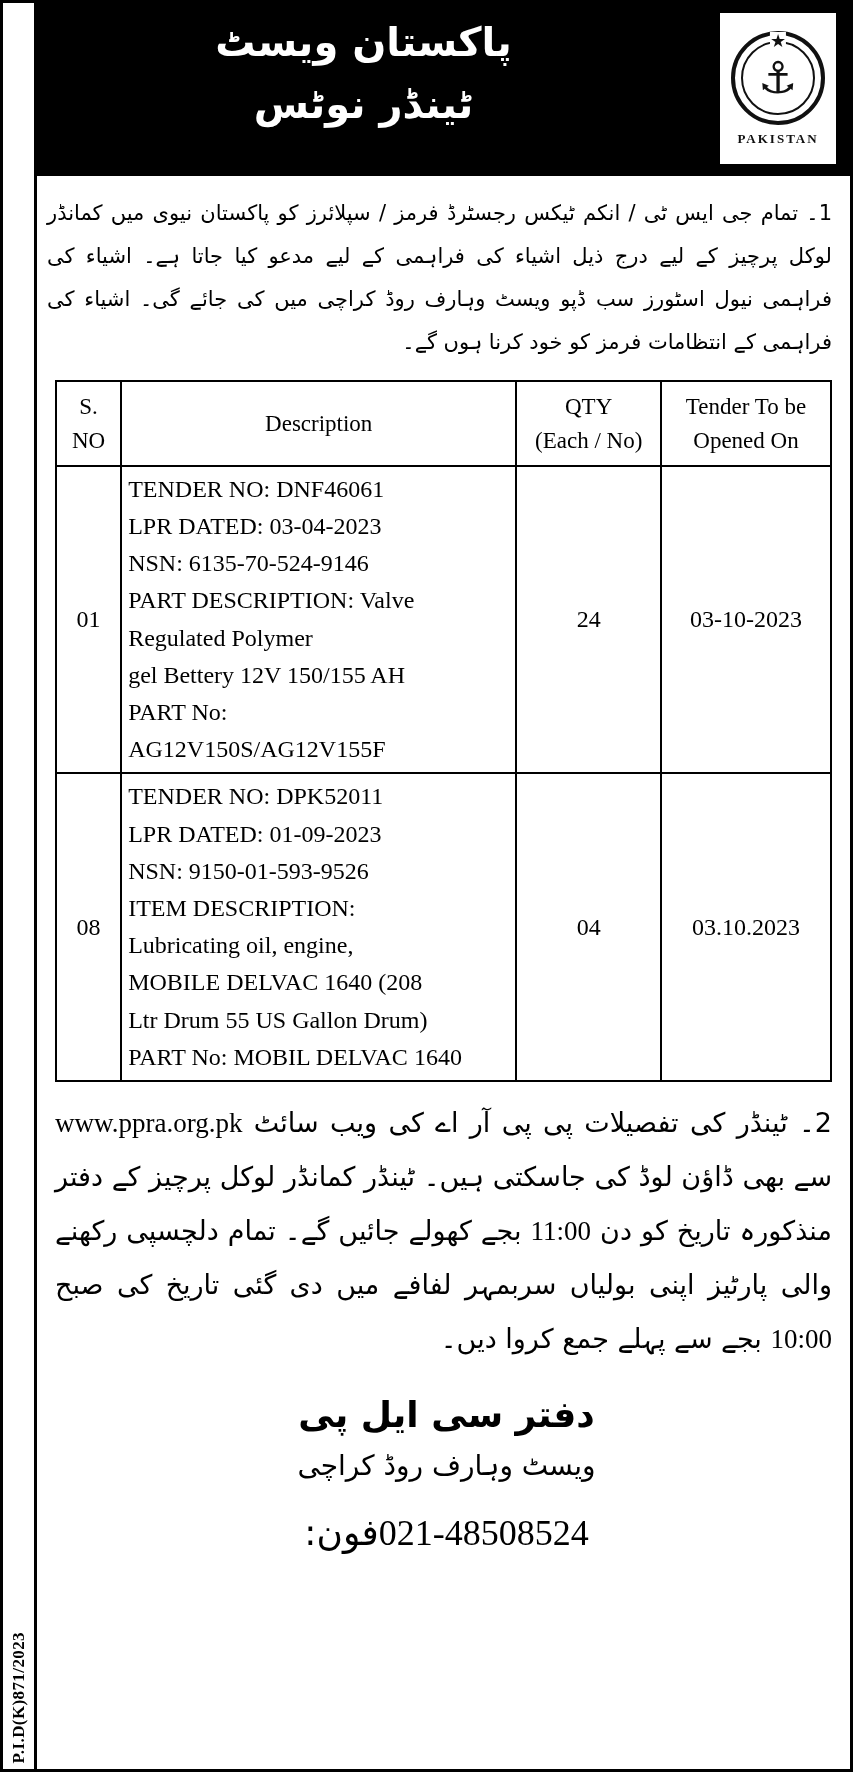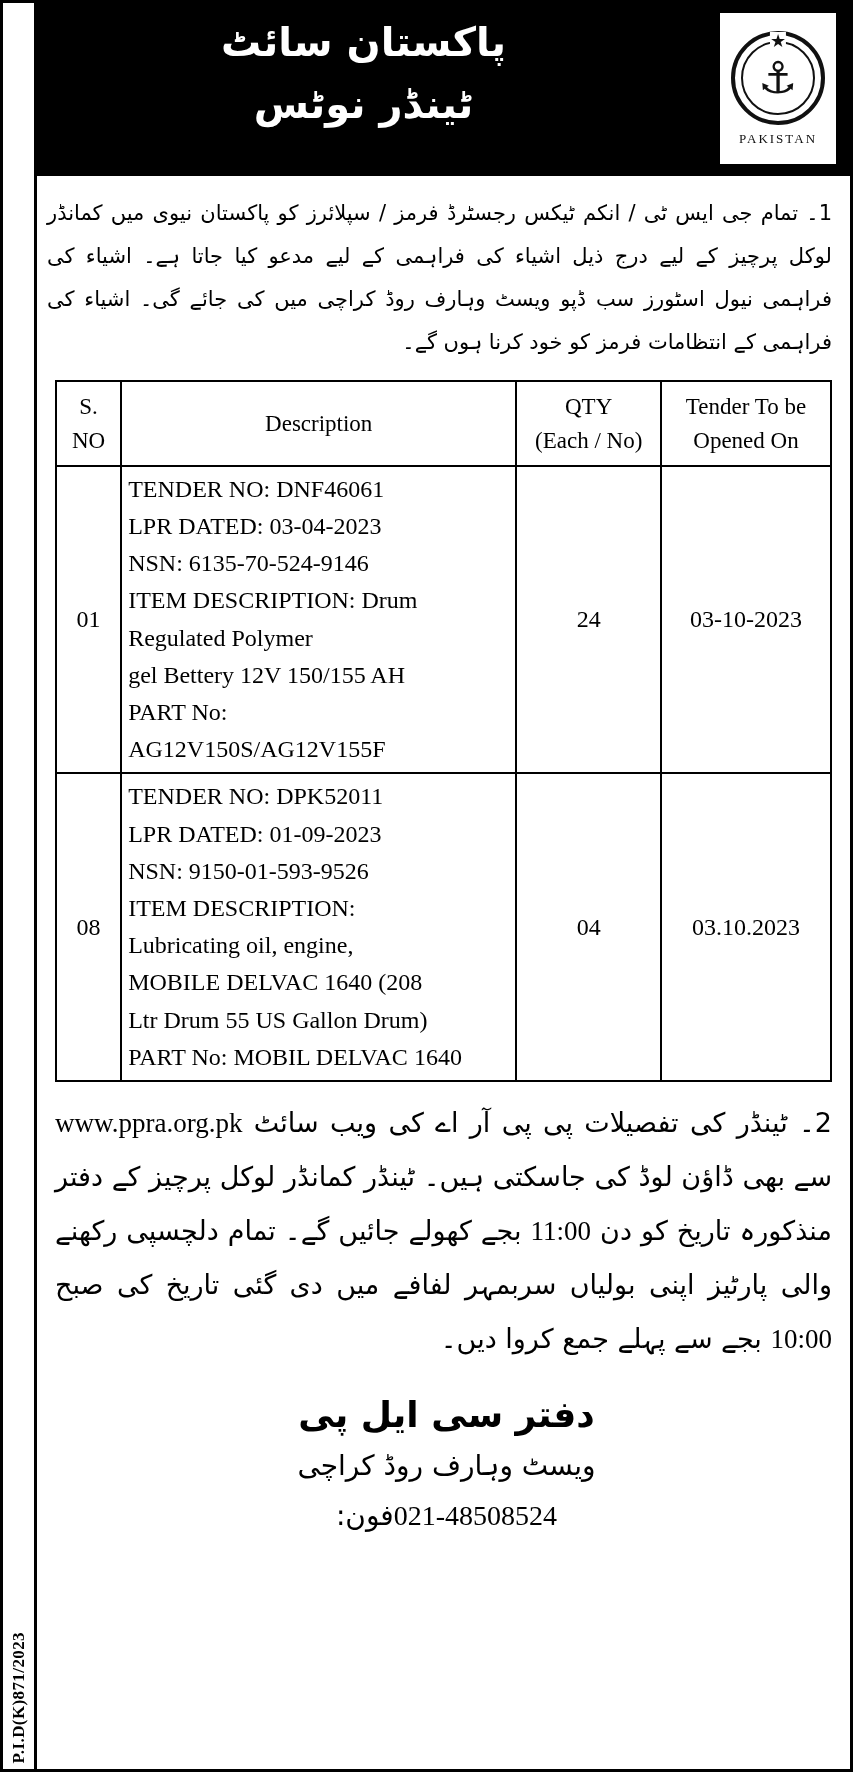--- a/index.html
+++ b/index.html
@@ -135,21 +135,21 @@
     font-size: 18px;
     color: #111;
     background: #fff;
     line-height: 1;
     z-index: 3;
     font-family: "DejaVu Sans", sans-serif;
   }
   .crest-label {
     margin-top: 6px;
     font-size: 13px;
-    font-weight: normal;
+    font-weight: bold;
     letter-spacing: 2px;
     color: #111;
     font-family: "Liberation Serif", serif;
   }
   
   .intro {
     direction: rtl;
     font-family: "DejaVu Sans", "Liberation Sans", sans-serif;
     font-size: 21px;
     line-height: 2.05;
@@ -225,23 +225,23 @@
     font-weight: bold;
     line-height: 1.6;
     letter-spacing: 1px;
   }
   .footer-addr1,
   .footer-addr2 {
     font-size: 28px;
     line-height: 1.65;
   }
   .footer-phone {
-    font-size: 28px;
+    font-size: 36px;
     line-height: 1.7;
-    margin-top: 2px;
+    margin-top: 12px;
   }
   .footer-phone .num {
     direction: ltr;
     unicode-bidi: embed;
     display: inline-block;
     font-family: "Liberation Serif", serif;
   }
 </style>
 </head>
 <body>
@@ -249,21 +249,21 @@
 <div class="page">
 
   <div class="pid-strip">
     <span class="pid-text">P.I.D(K)871/2023</span>
   </div>
 
   <div class="content">
 
     <div class="header">
       <div class="header-titles">
-        <div class="urdu-title title-main">پاکستان سائٹ</div>
+        <div class="urdu-title title-main">پاکستان ویسٹ</div>
         <div class="urdu-title title-sub">ٹینڈر نوٹس</div>
       </div>
       <div class="crest-box">
         <div class="crest-circle">
           <span class="crest-star">★</span>
           <span class="anchor-glyph">⚓</span>
         </div>
         <div class="crest-label">PAKISTAN</div>
       </div>
     </div>
@@ -288,21 +288,21 @@
           </th>
         </tr>
       </thead>
       <tbody>
         <tr>
           <td class="sno">01</td>
           <td class="desc">
             <div class="desc-line">TENDER NO: DNF46061</div>
             <div class="desc-line">LPR DATED: 03-04-2023</div>
             <div class="desc-line">NSN: 6135-70-524-9146</div>
-            <div class="desc-line">ITEM DESCRIPTION: Drum</div>
+            <div class="desc-line">PART DESCRIPTION: Valve</div>
             <div class="desc-line">Regulated Polymer</div>
             <div class="desc-line">gel Bettery 12V 150/155 AH</div>
             <div class="desc-line">PART No:</div>
             <div class="desc-line">AG12V150S/AG12V155F</div>
           </td>
           <td class="qty">24</td>
           <td class="date">03-10-2023</td>
         </tr>
         <tr>
           <td class="sno">08</td>

